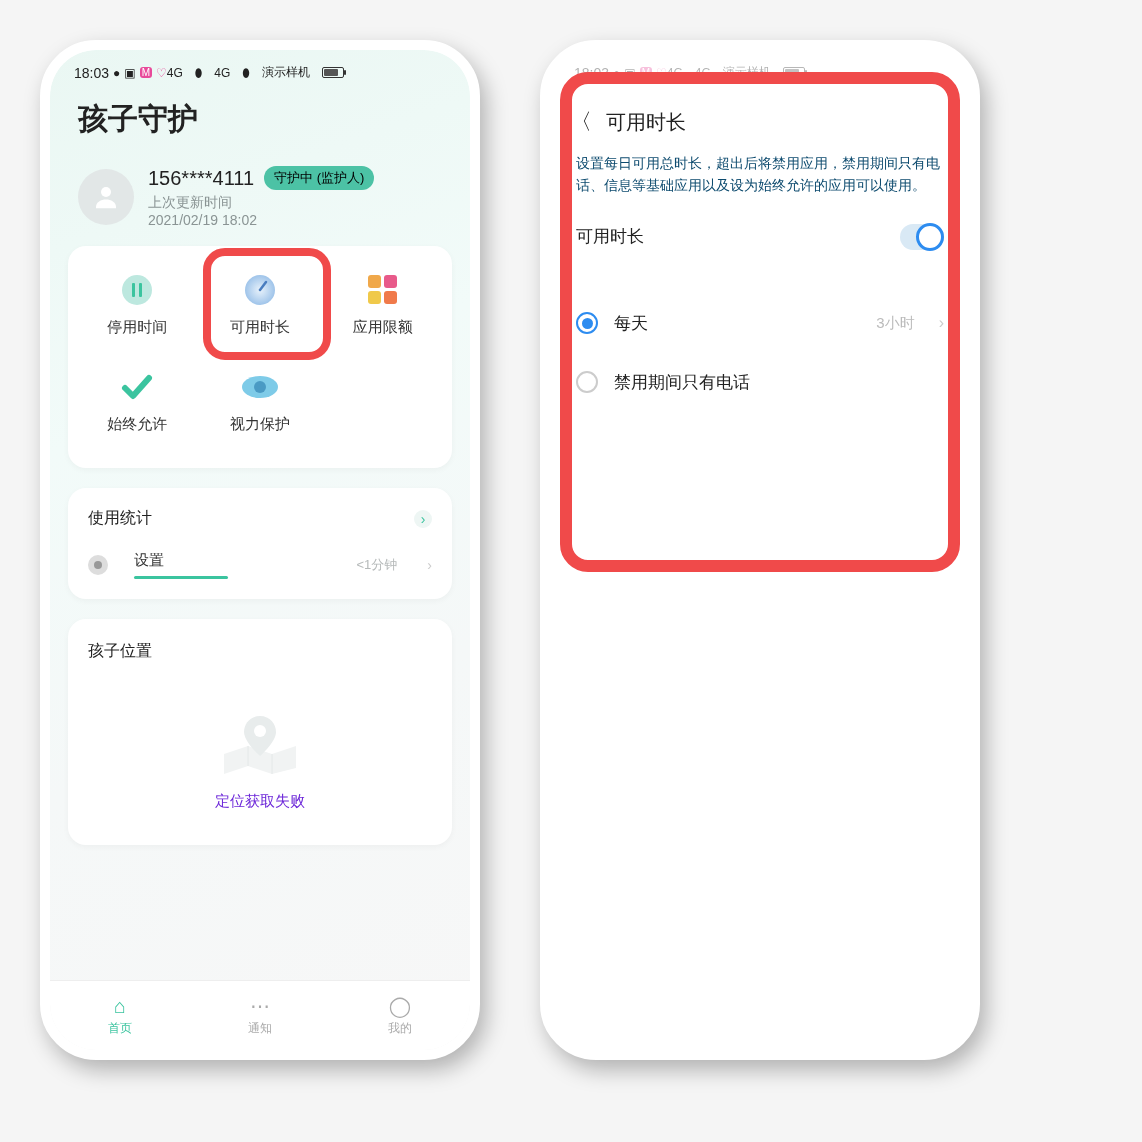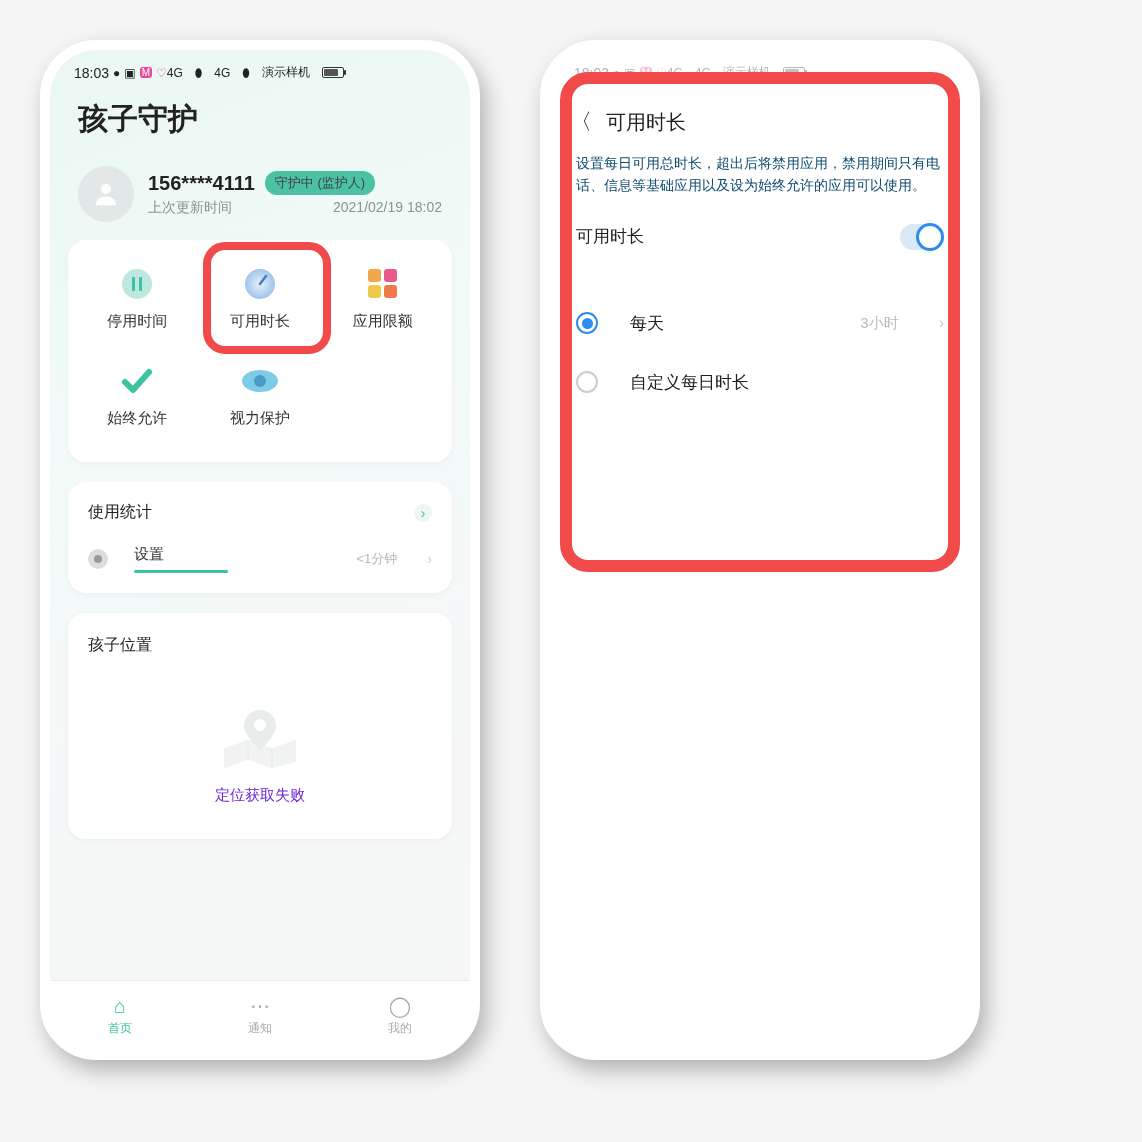--- a/index.html
+++ b/index.html
@@ -69,26 +69,26 @@
     gap: 14px;
   }
   .avatar {
     width: 56px; height: 56px; border-radius: 50%;
     background: #e2e7e7;
     display: flex; align-items: center; justify-content: center;
   }
   .avatar svg { width: 30px; height: 30px; fill: #fff; }
   .profile-text { flex: 1; }
   .profile-top { display:flex; align-items:center; gap:10px; }
-  .phone-num { font-size:20px; font-weight:700; color:#222; }
+  .phone-num { font-size:20px; font-weight:400; color:#222; }
   .badge {
-    background:#4cc2a5; color:#404040; font-size:13px;
+    background:#4cc2a5; color:#000000; font-size:13px;
     padding:3px 10px; border-radius:12px;
   }
-  .profile-bot { display:flex; justify-content:space-between; font-size:14px; color:#8a9494; margin-top:4px;}
+  .profile-bot { display:flex; justify-content:space-between; font-size:14px; color:#8a9494; margin-top:4px;flex-direction:column;}
   .content-scroll { flex:1; padding: 0 18px; }
 
   .card {
     background:#fff; border-radius:18px; padding:20px 8px 22px 8px;
     box-shadow: 0 2px 6px rgba(0,0,0,0.04);
     margin-bottom: 20px;
   }
   .grid {
     display:grid; grid-template-columns: repeat(3,1fr);
     row-gap: 14px;
@@ -137,21 +137,21 @@
   
   .right-screen{width:100%;height:100%;background:#fff;}
   .right-header{display:flex;align-items:center;gap:14px;padding:22px 20px 14px 20px;}
   .back-chev{font-size:22px;color:#222;}
   .right-title{font-size:20px;font-weight:500;color:#222;}
   .desc{padding:2px 26px 10px 26px;font-size:14px;color:#0c4a6e;line-height:1.6;font-family:Liberation Mono, monospace;}
   .toggle-row{display:flex;justify-content:space-between;align-items:center;padding:16px 26px;}
   .toggle-label{font-size:17px;color:#222;}
   .toggle{position:relative;width:44px;height:26px;background:#d9e9f5;border-radius:13px;}
   .toggle-knob{position:absolute;right:0;top:-1px;width:28px;height:28px;border-radius:50%;background:#fff;border:3px solid #2d8cf0;}
-  .opt-row{display:flex;align-items:center;gap:32px;padding:18px 26px;}
+  .opt-row{display:flex;align-items:center;gap:16px;padding:18px 26px;}
   .radio{width:22px;height:22px;border-radius:50%;border:2px solid #ccc;display:flex;align-items:center;justify-content:center;}
   .radio.checked{border-color:#2d8cf0;}
   .radio.checked::after{content:"";width:11px;height:11px;border-radius:50%;background:#2d8cf0;}
   .opt-label{flex:1;font-size:17px;color:#222;}
   .opt-val{font-size:15px;color:#bbb;margin-left:28px;}
   .opt-chev{color:#ccc;margin-left:8px;}
 
   .right-highlight{
     position:absolute; left:10px; right:10px; top:22px; height:500px;
     border:12px solid #f04a4a; border-radius:28px; pointer-events:none;
@@ -359,19 +359,19 @@
 
       <div class="opt-row">
         <div class="radio checked"></div>
         <span class="opt-label">每天</span>
         <span class="opt-val">3小时</span>
         <span class="opt-chev">›</span>
       </div>
 
       <div class="opt-row">
         <div class="radio"></div>
-        <span class="opt-label">自定义每日时长</span>
+        <span class="opt-label">禁用期间只有电话</span>
       </div>
 
     </div>
     <div class="right-highlight"></div>
   </div>
 </div>
 
 </body></html>

